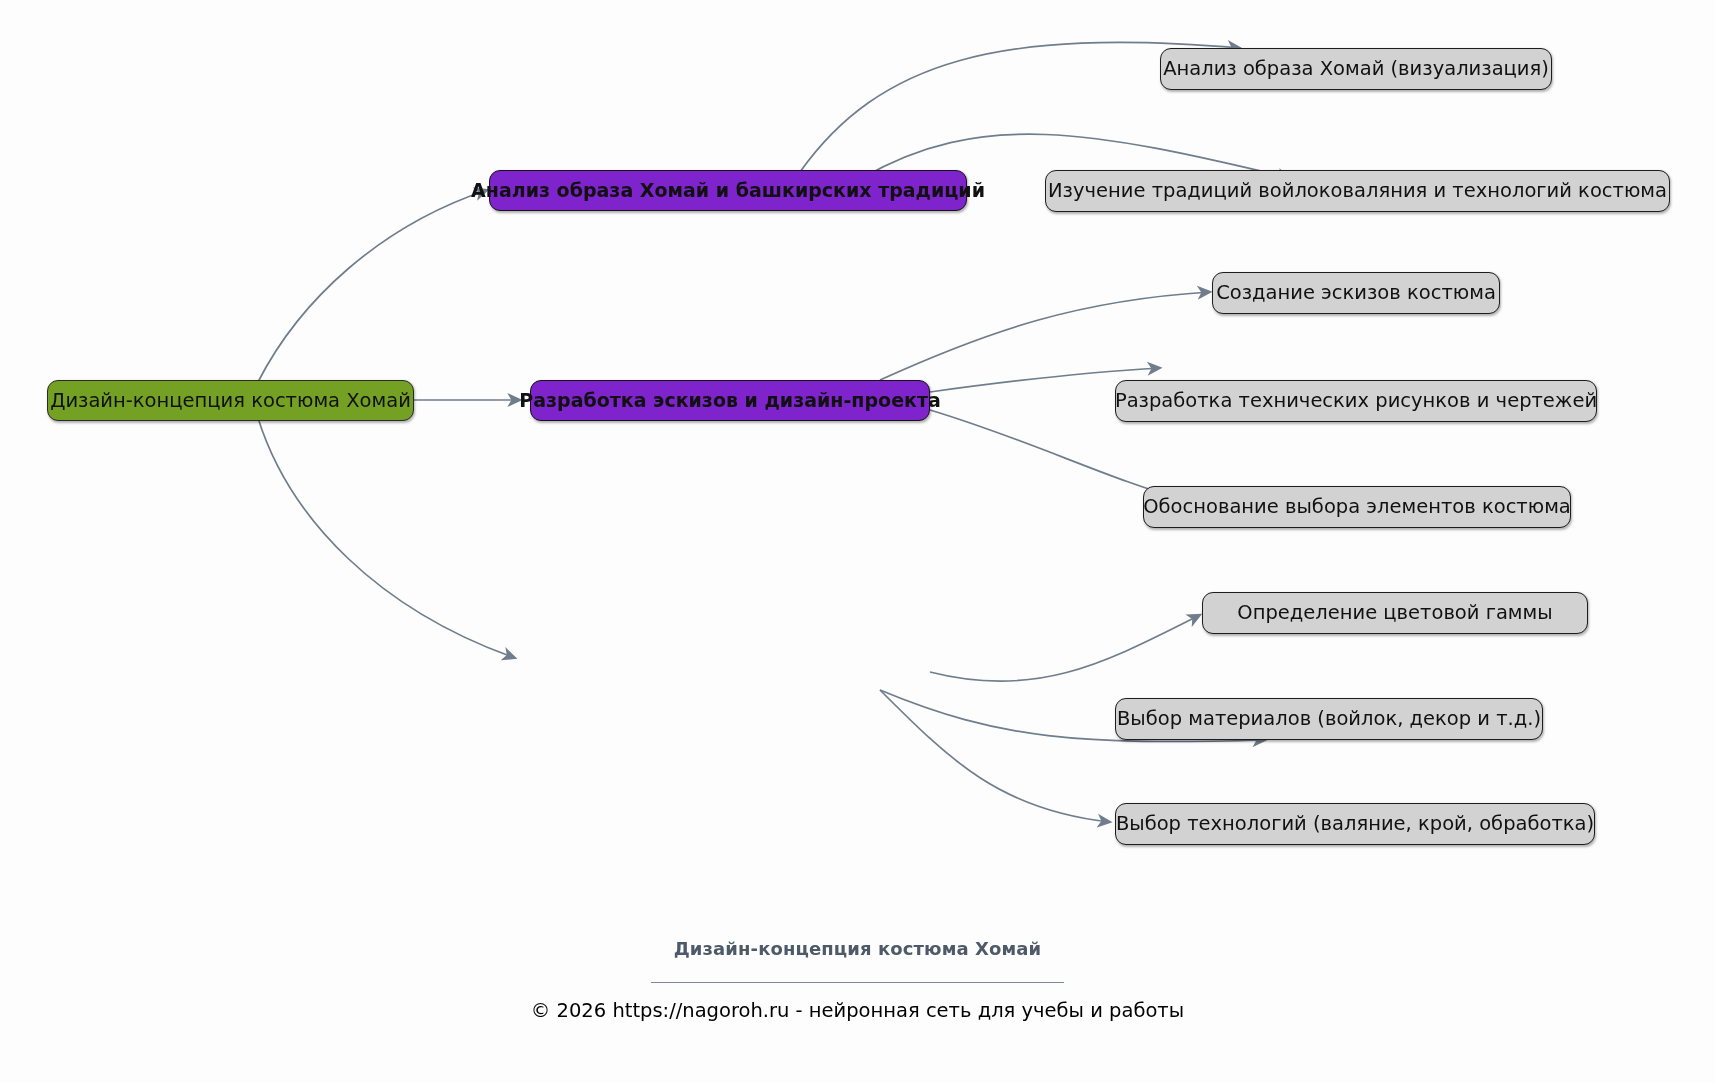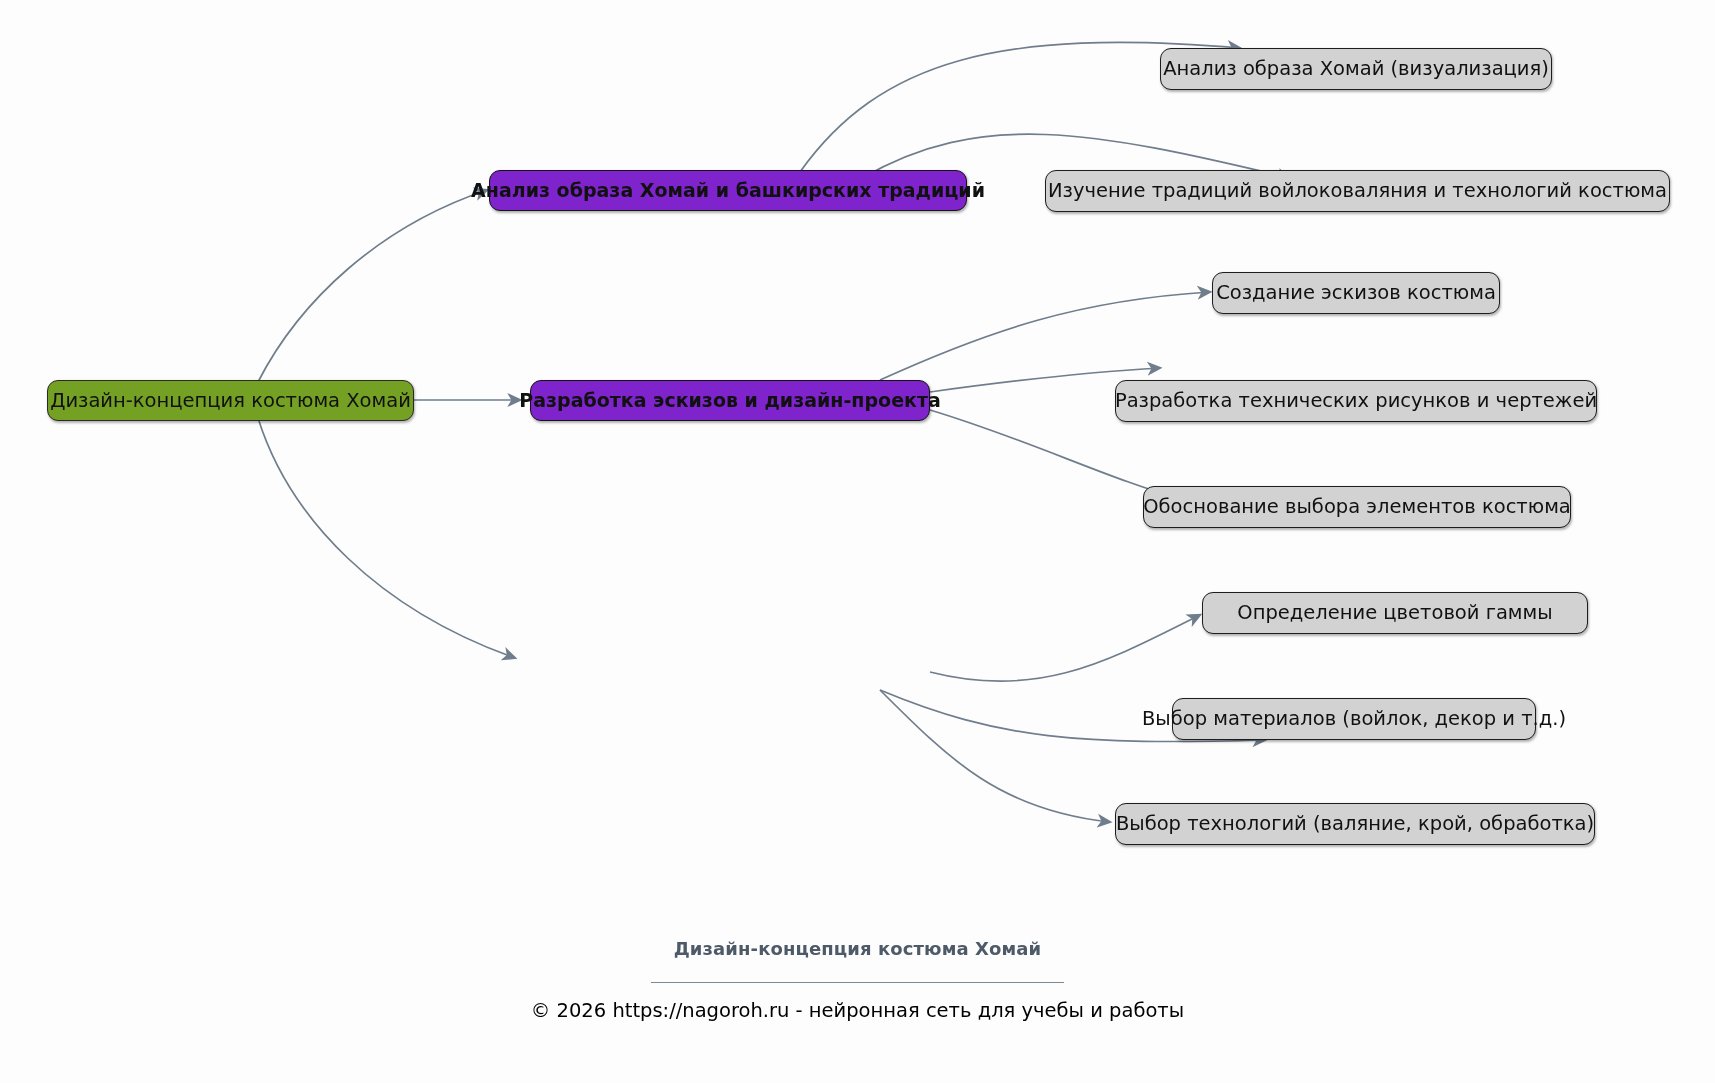--- a/index.html
+++ b/index.html
@@ -163,21 +163,21 @@
 
   <div class="node node-leaf" style="left:1143px; top:486px; width:428px;">
     <span class="node-label">Обоснование выбора элементов костюма</span>
   </div>
 
 
   <div class="node node-leaf" style="left:1194px; top:592px; width:386px;margin-left:8px;">
     <span class="node-label">Определение цветовой гаммы</span>
   </div>
 
-  <div class="node node-leaf" style="left:1172px; top:698px; width:364px;text-align:right;">
+  <div class="node node-leaf" style="left:1115px; top:698px; width:428px;text-align:right;">
     <span class="node-label">Выбор материалов (войлок, декор и т.д.)</span>
   </div>
 
   <div class="node node-leaf" style="left:1115px; top:803px; width:480px;">
     <span class="node-label">Выбор технологий (валяние, крой, обработка)</span>
   </div>
 
   <div class="footer footer-title">Дизайн-концепция костюма Хомай</div>
   <div class="footer-rule"></div>
   <div class="footer footer-copy">© 2026 https://nagoroh.ru - нейронная сеть для учебы и работы</div>

